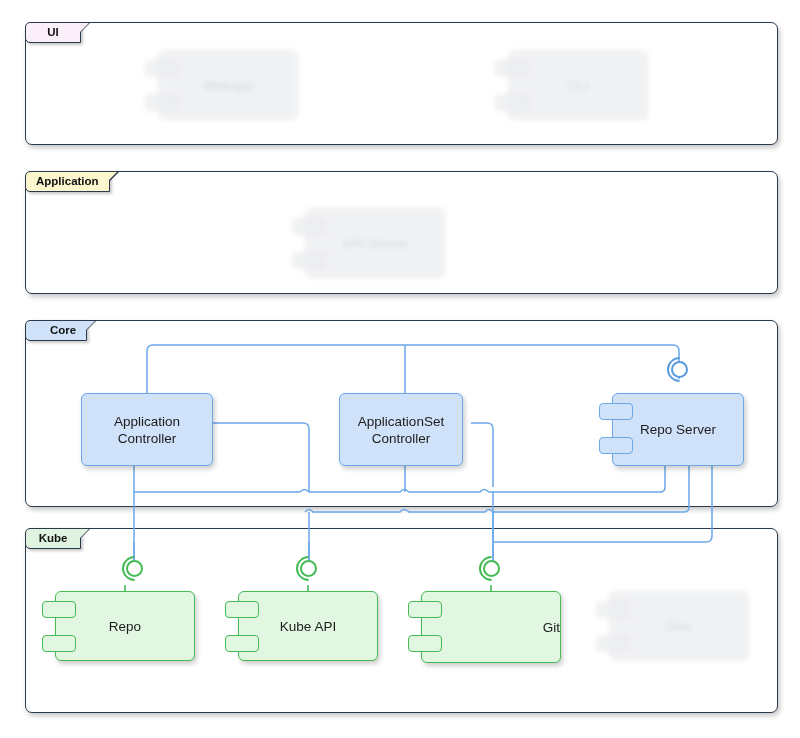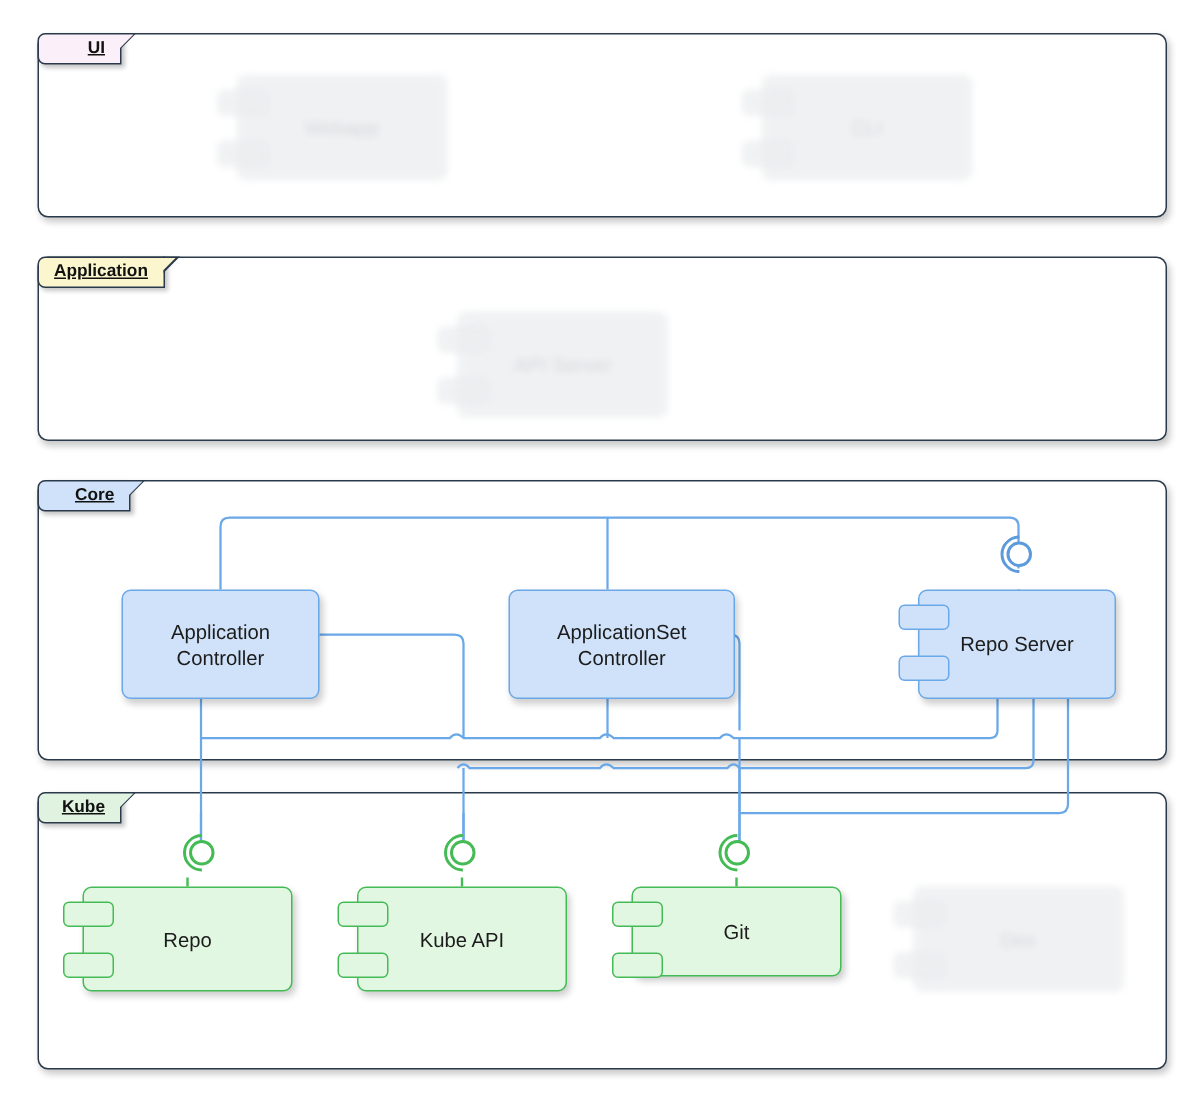--- a/index.html
+++ b/index.html
@@ -17,25 +17,24 @@
     border:1.6px solid #2b3a4a;
     border-radius:7px;
     box-shadow:2px 3px 5px rgba(0,0,0,.22);
   }
   .grouptab{
     position:absolute;box-sizing:border-box;
     height:21px;line-height:19px;
     border:1.4px solid #2b3a4a;
     border-radius:5px 0 0 5px;
     font-size:11.5px;font-weight:bold;color:#111;
-    text-align:right;white-space:nowrap;
+    text-align:center;white-space:nowrap;
     padding:0 10px 0 10px;
     box-shadow:2px 2px 3px rgba(0,0,0,.22);
     z-index:6;
-    text-decoration:underline;
   }
   .grouptab::after{
     content:"";position:absolute;right:-11px;top:-1.4px;
     width:0;height:0;
     border-top:11px solid #2b3a4a;
     border-bottom:11.5px solid transparent;
     border-right:11px solid transparent;
   }
   .grouptab::before{
     content:"";position:absolute;right:-8.6px;top:0px;
@@ -166,21 +165,21 @@
   <div class="stub ghost" style="left:292px;top:218px;filter:blur(2.6px);opacity:.72;"></div>
   <div class="stub ghost" style="left:292px;top:252px;filter:blur(2.6px);opacity:.72;"></div>
   <div class="comp ghost" style="left:305px;top:208px;width:140px;height:70px;">
     <span class="label">API Server</span>
   </div>
 
   <div class="comp blue" style="left:81px;top:393px;width:132px;height:73px;">
     <span class="label">Application<br>Controller</span>
   </div>
 
-  <div class="comp blue" style="left:339px;top:393px;width:151px;height:73px;">
+  <div class="comp blue" style="left:339px;top:393px;width:124px;height:73px;">
     <span class="label">ApplicationSet<br>Controller</span>
   </div>
 
   <div class="lolli blue" style="left:671px;top:361px;width:17px;height:17px;">
     <span class="arc"></span>
     <span class="ball"></span>
   </div>
   <div class="stub blue" style="left:599px;top:403px;"></div>
   <div class="stub blue" style="left:599px;top:437px;"></div>
   <div class="comp blue" style="left:612px;top:393px;width:132px;height:73px;">
@@ -206,21 +205,21 @@
   <div class="comp green" style="left:238px;top:591px;width:140px;height:70px;justify-content:center;">
     <span class="label">Kube API</span>
   </div>
 
   <div class="lolli green" style="left:483px;top:560px;width:17px;height:17px;">
     <span class="arc"></span>
     <span class="ball"></span>
   </div>
   <div class="stub green" style="left:408px;top:601px;"></div>
   <div class="stub green" style="left:408px;top:635px;"></div>
-  <div class="comp green" style="left:421px;top:591px;width:140px;height:60px;">
+  <div class="comp green" style="left:421px;top:591px;width:140px;height:72px;justify-content:flex-end;">
     <span class="label">Git</span>
   </div>
 
   <div class="stub ghost" style="left:596px;top:601px;filter:blur(2.6px);opacity:.72;"></div>
   <div class="stub ghost" style="left:596px;top:635px;filter:blur(2.6px);opacity:.72;"></div>
   <div class="comp ghost" style="left:609px;top:591px;width:140px;height:70px;">
     <span class="label">Dex</span>
   </div>
 
 </div>

